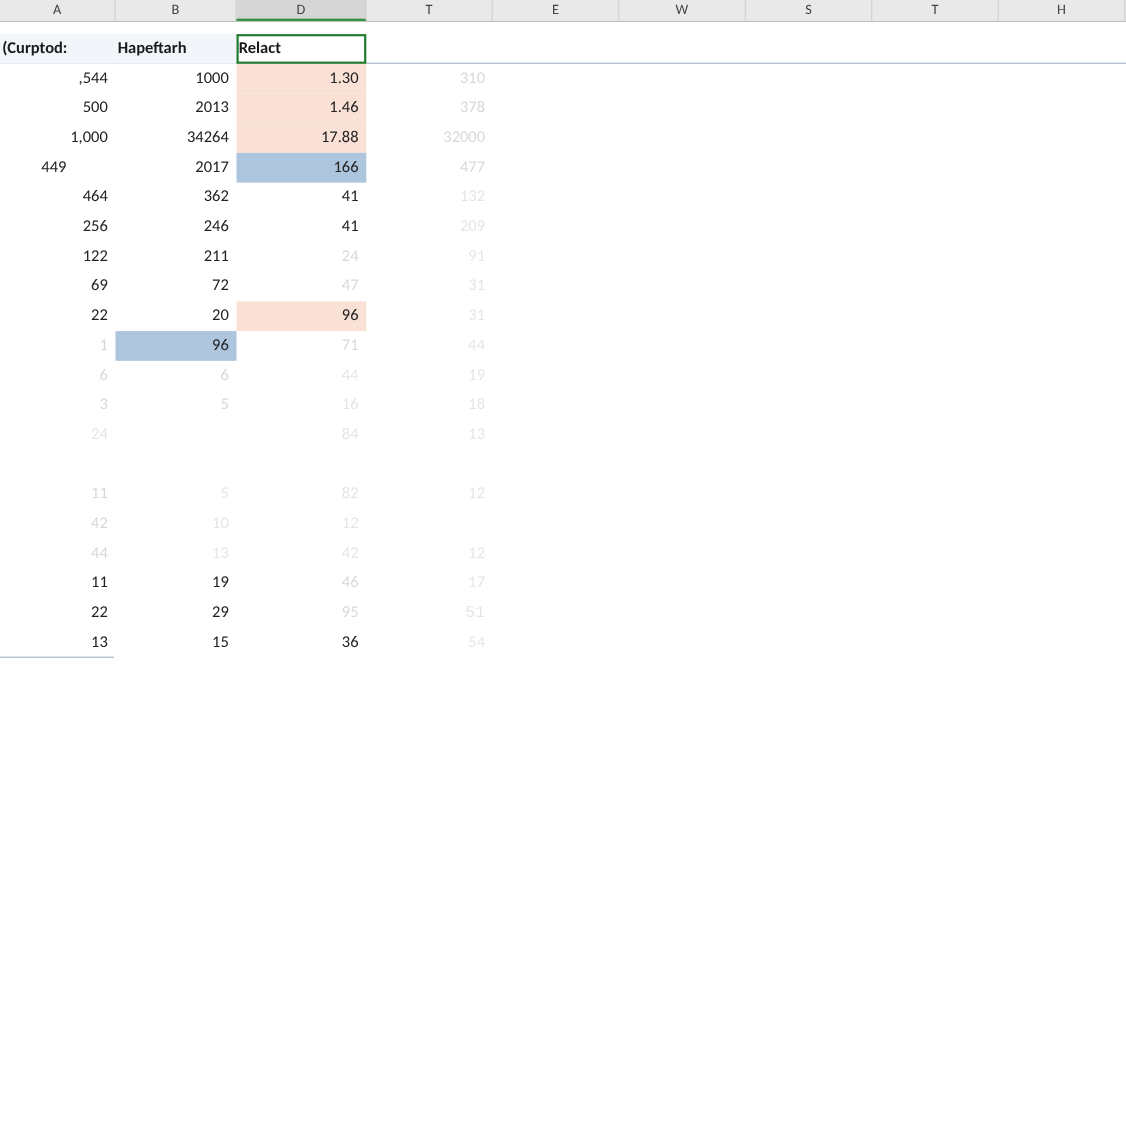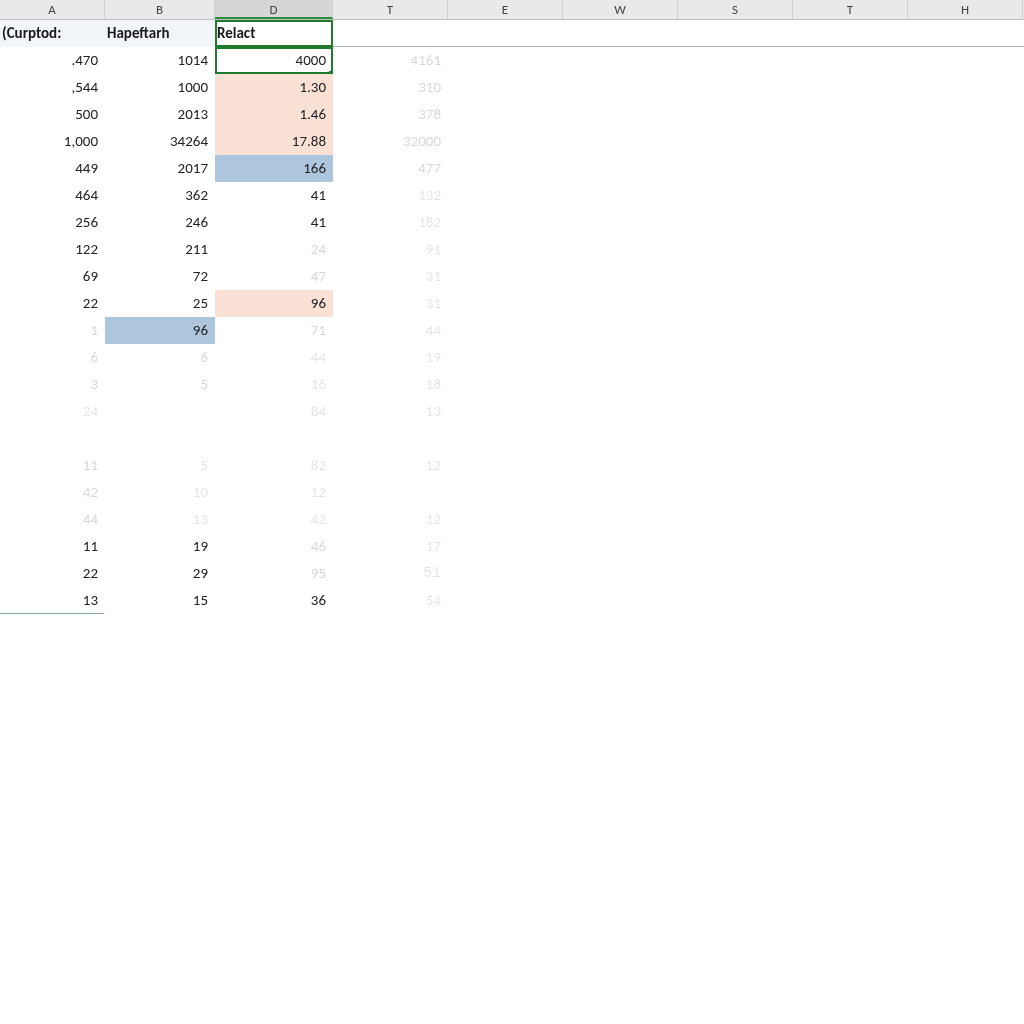--- a/index.html
+++ b/index.html
@@ -53,20 +53,21 @@
     overflow: hidden;
   }
   .hdr .cell {
     font-weight: 700;
     text-align: left;
     padding-left: 2px;
     color: #1a1a1a;
   }
   .hdr {
     border-bottom: 1px solid #a7b4c2;
+    margin-top: 11px;
   }
   .faint   { color: rgba(30,30,30,0.18); }
   .ghost   { color: rgba(30,30,30,0.12); }
   .hl-peach { background: #f9e1d6; }
   .hl-blue  { background: #aec5de; }
   
   .sel-outline {
     outline: 2px solid #1f7a2e;
     outline-offset: -2px;
     position: relative;
@@ -118,31 +119,20 @@
         <div class="cell c1" style="width: 110px;"><span>Hapeftarh</span></div>
         <div class="cell c2 sel-outline" style="width: 118px;"><span>Relact</span></div>
         <div class="cell c3" style="width: 115px;"></div>
         <div class="cell c4" style="width: 115px;"></div>
         <div class="cell c5" style="width: 115px;"></div>
         <div class="cell c6" style="width: 115px;"></div>
         <div class="cell c7" style="width: 115px;"></div>
         <div class="cell c8" style="width: 115px;"></div>
       </div>
       <div class="row">
-        <div class="cell" style="width: 105px;"><span>.470</span></div>
-        <div class="cell" style="width: 110px;"><span>1014</span></div>
-        <div class="cell sel-outline sel-handle" style="width: 118px;"><span>4000</span></div>
-        <div class="cell faint" style="width: 115px;"><span>4161</span></div>
-        <div class="cell" style="width: 115px;"></div>
-        <div class="cell" style="width: 115px;"></div>
-        <div class="cell" style="width: 115px;"></div>
-        <div class="cell" style="width: 115px;"></div>
-        <div class="cell" style="width: 115px;"></div>
-      </div>
-      <div class="row">
         <div class="cell" style="width: 105px;"><span>,544</span></div>
         <div class="cell" style="width: 110px;"><span>1000</span></div>
         <div class="cell hl-peach" style="width: 118px;"><span>1.30</span></div>
         <div class="cell faint" style="width: 115px;"><span>310</span></div>
         <div class="cell" style="width: 115px;"></div>
         <div class="cell" style="width: 115px;"></div>
         <div class="cell" style="width: 115px;"></div>
         <div class="cell" style="width: 115px;"></div>
         <div class="cell" style="width: 115px;"></div>
       </div>
@@ -162,21 +152,21 @@
         <div class="cell" style="width: 110px;"><span>34264</span></div>
         <div class="cell hl-peach" style="width: 118px;"><span>17.88</span></div>
         <div class="cell faint" style="width: 115px;"><span>32000</span></div>
         <div class="cell" style="width: 115px;"></div>
         <div class="cell" style="width: 115px;"></div>
         <div class="cell" style="width: 115px;"></div>
         <div class="cell" style="width: 115px;"></div>
         <div class="cell" style="width: 115px;"></div>
       </div>
       <div class="row">
-        <div class="cell" style="width: 105px;"><span>449</span></div>
+        <div class="cell" style="width: 105px; text-align: center;"><span>449</span></div>
         <div class="cell" style="width: 110px;"><span>2017</span></div>
         <div class="cell hl-blue" style="width: 118px;"><span>166</span></div>
         <div class="cell faint" style="width: 115px;"><span>477</span></div>
         <div class="cell" style="width: 115px;"></div>
         <div class="cell" style="width: 115px;"></div>
         <div class="cell" style="width: 115px;"></div>
         <div class="cell" style="width: 115px;"></div>
         <div class="cell" style="width: 115px;"></div>
       </div>
       <div class="row">
@@ -187,21 +177,21 @@
         <div class="cell" style="width: 115px;"></div>
         <div class="cell" style="width: 115px;"></div>
         <div class="cell" style="width: 115px;"></div>
         <div class="cell" style="width: 115px;"></div>
         <div class="cell" style="width: 115px;"></div>
       </div>
       <div class="row">
         <div class="cell" style="width: 105px;"><span>256</span></div>
         <div class="cell" style="width: 110px;"><span>246</span></div>
         <div class="cell" style="width: 118px;"><span>41</span></div>
-        <div class="cell ghost" style="width: 115px;"><span>182</span></div>
+        <div class="cell ghost" style="width: 115px;"><span>209</span></div>
         <div class="cell" style="width: 115px;"></div>
         <div class="cell" style="width: 115px;"></div>
         <div class="cell" style="width: 115px;"></div>
         <div class="cell" style="width: 115px;"></div>
         <div class="cell" style="width: 115px;"></div>
       </div>
       <div class="row">
         <div class="cell" style="width: 105px;"><span>122</span></div>
         <div class="cell" style="width: 110px;"><span>211</span></div>
         <div class="cell faint" style="width: 118px;"><span>24</span></div>
@@ -218,21 +208,21 @@
         <div class="cell faint" style="width: 118px;"><span>47</span></div>
         <div class="cell ghost" style="width: 115px;"><span>31</span></div>
         <div class="cell" style="width: 115px;"></div>
         <div class="cell" style="width: 115px;"></div>
         <div class="cell" style="width: 115px;"></div>
         <div class="cell" style="width: 115px;"></div>
         <div class="cell" style="width: 115px;"></div>
       </div>
       <div class="row">
         <div class="cell" style="width: 105px;"><span>22</span></div>
-        <div class="cell" style="width: 110px;"><span>25</span></div>
+        <div class="cell" style="width: 110px;"><span>20</span></div>
         <div class="cell hl-peach" style="width: 118px;"><span>96</span></div>
         <div class="cell ghost" style="width: 115px;"><span>31</span></div>
         <div class="cell" style="width: 115px;"></div>
         <div class="cell" style="width: 115px;"></div>
         <div class="cell" style="width: 115px;"></div>
         <div class="cell" style="width: 115px;"></div>
         <div class="cell" style="width: 115px;"></div>
       </div>
       <div class="row">
         <div class="cell faint" style="width: 105px;"><span>1</span></div>

